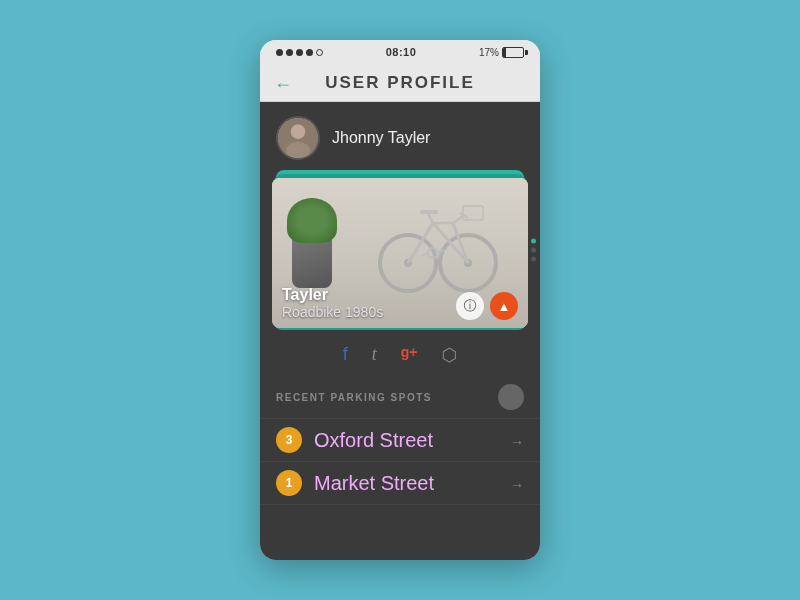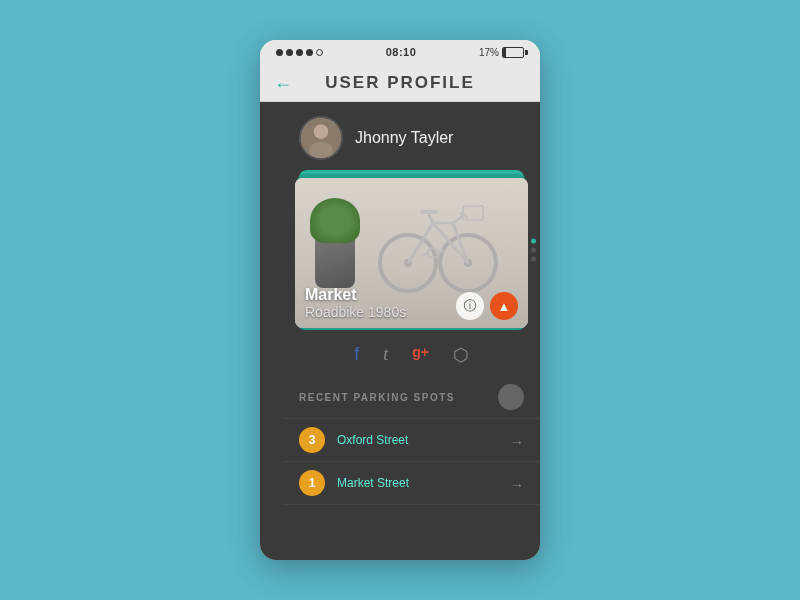--- a/index.html
+++ b/index.html
@@ -111,21 +111,20 @@
       color: #444;
       text-transform: uppercase;
     }
     
     .content {
       background: #3a3a3a;
       flex: 1;
       overflow: hidden;
       display: flex;
       flex-direction: column;
-      padding-left: 23px;
     }
     
     .user-row {
       display: flex;
       align-items: center;
       padding: 14px 16px 10px;
       gap: 12px;
     }
     .avatar {
       width: 44px;
@@ -357,22 +356,22 @@
       display: flex;
       align-items: center;
       justify-content: center;
       color: #fff;
       font-size: 12px;
       font-weight: 700;
       flex-shrink: 0;
     }
     .parking-name {
       flex: 1;
-      font-size: 12px;
-      color: #5eead4;
+      font-size: 20px;
+      color: #f0abfc;
     }
     .parking-arrow {
       color: #888;
       font-size: 14px;
     }
   </style>
 </head>
 <body>
 
 <div class="phone-container">
@@ -450,21 +449,21 @@
 
             <rect x="85" y="18" width="20" height="14" rx="2" fill="none" stroke="#bbb" stroke-width="1.5"></rect>
 
             <circle cx="55" cy="65" r="5" fill="none" stroke="#bbb" stroke-width="2"></circle>
             <line x1="50" y1="65" x2="44" y2="68" stroke="#bbb" stroke-width="2"></line>
             <line x1="60" y1="65" x2="66" y2="62" stroke="#bbb" stroke-width="2"></line>
           </svg>
         </div>
 
         <div class="card-info">
-          <div class="card-bike-name">Market</div>
+          <div class="card-bike-name">Tayler</div>
           <div class="card-bike-desc">Roadbike 1980s</div>
         </div>
         <div class="card-actions">
           <div class="action-btn info">
             <span>ⓘ</span>
           </div>
           <div class="action-btn alert">
             <span>▲</span>
           </div>
         </div>

